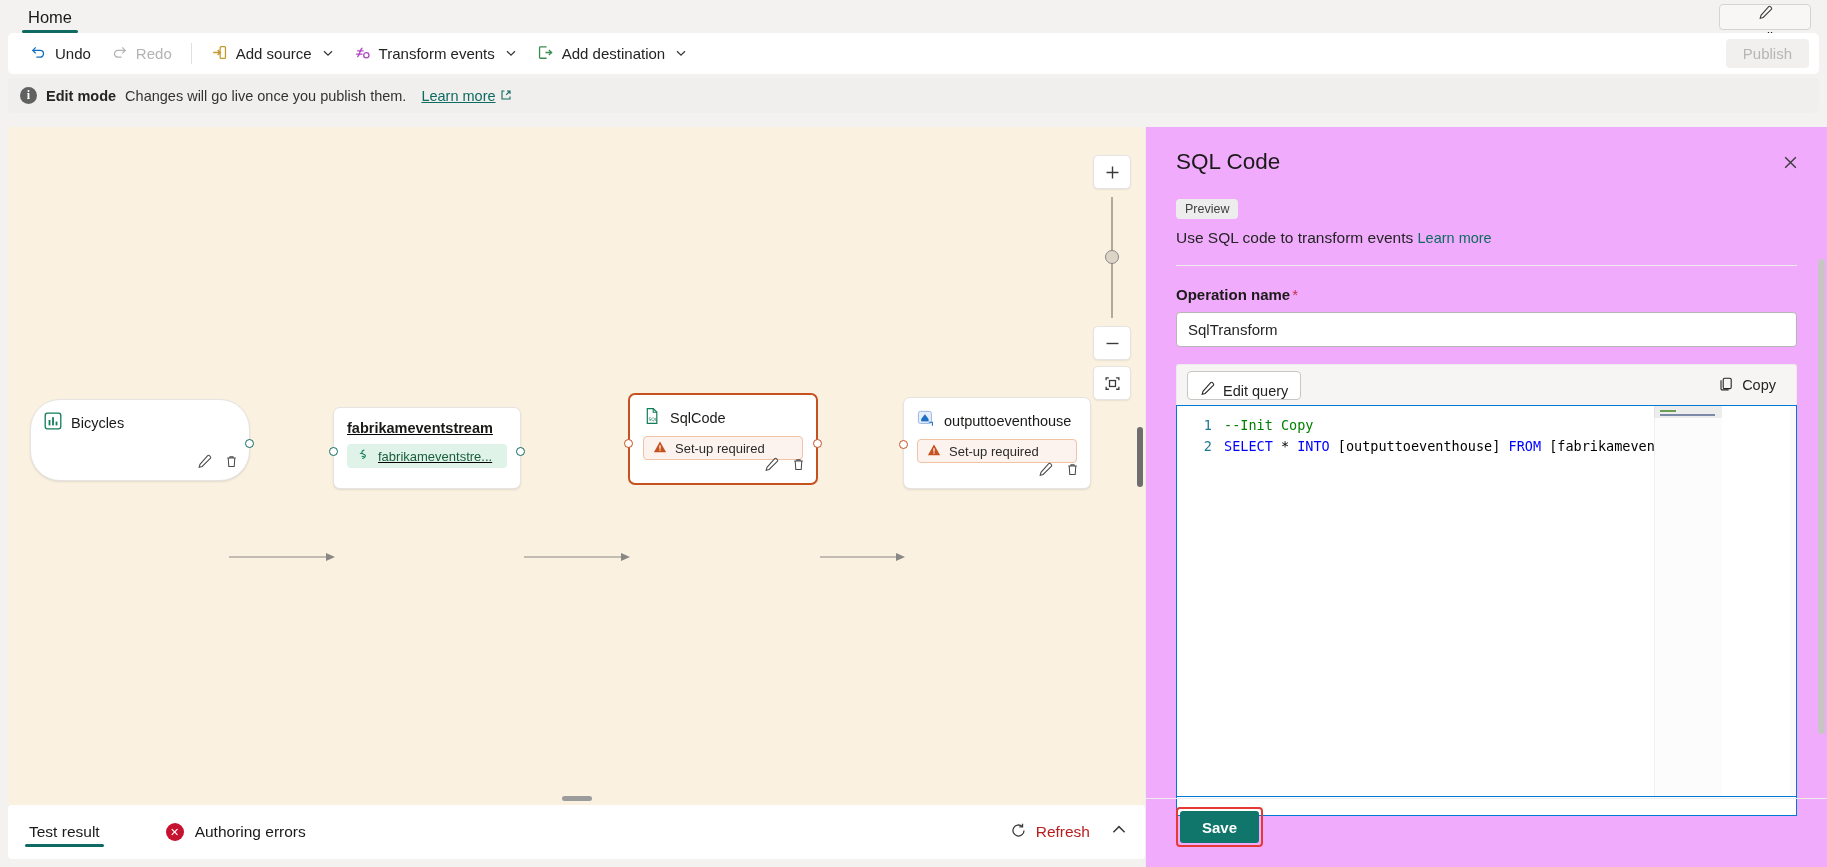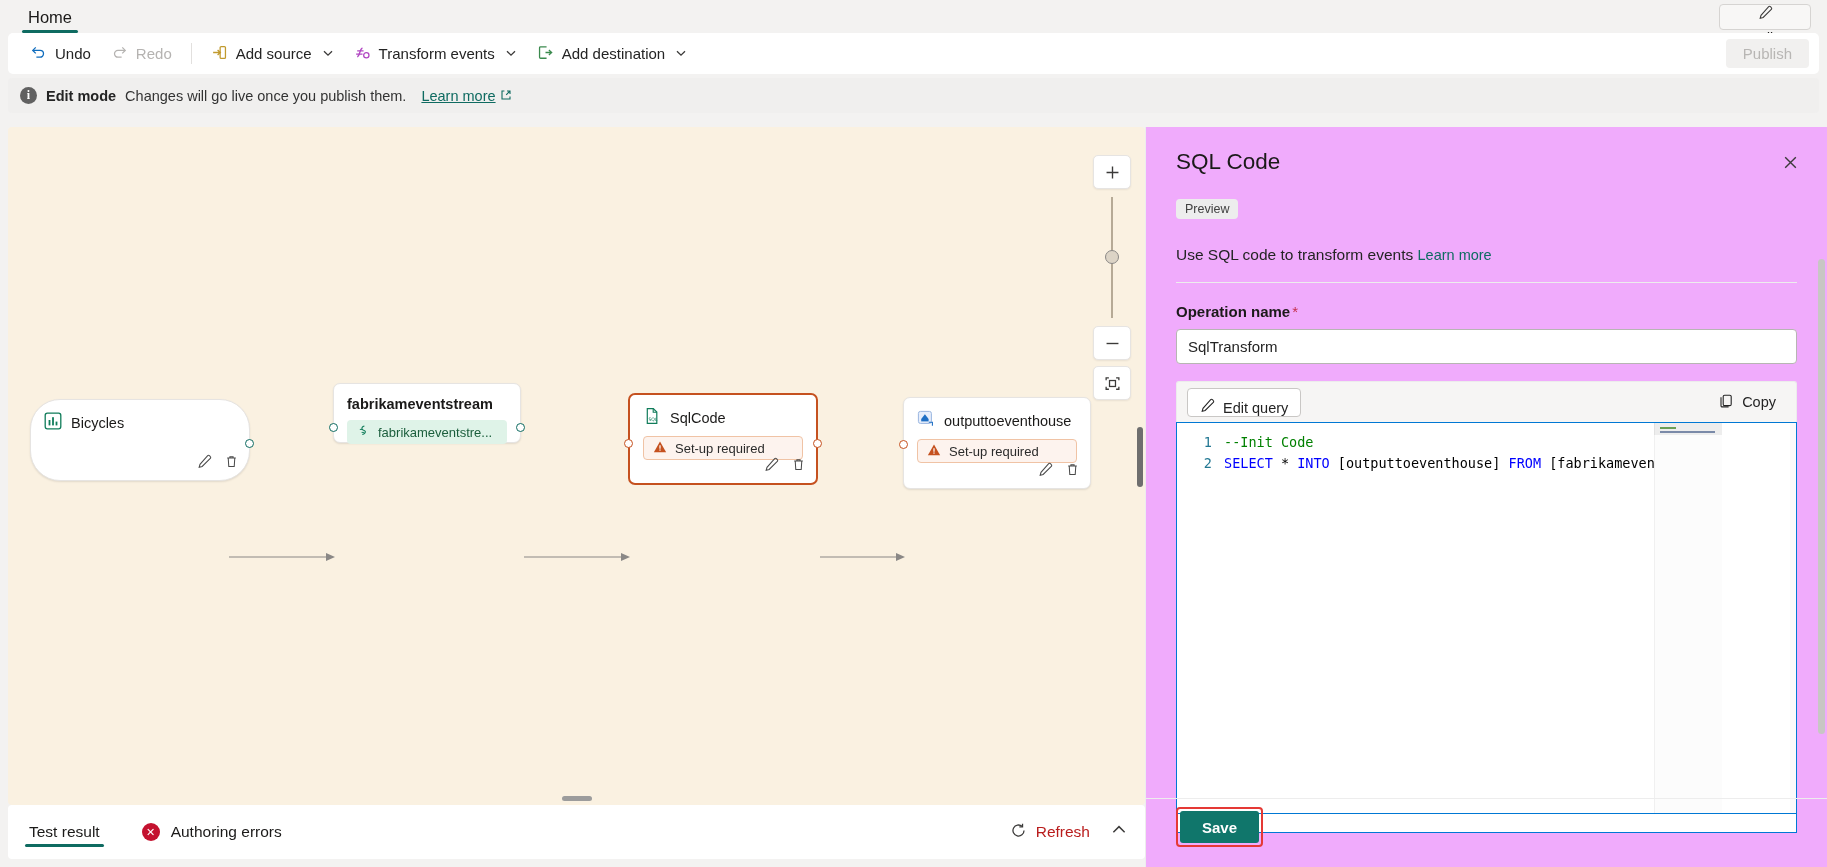--- a/index.html
+++ b/index.html
@@ -148,21 +148,21 @@
   }
 
   
   .bottombar {
     position:absolute; left:8px; bottom:8px; width:1137px; height:54px;
     background:#ffffff; border-radius:4px;
     display:flex; align-items:center; padding:0 17px;
   }
   .bb-tab {
     position:relative; font-size:15.5px; color:#1b1a19;
-    padding:14px 4px 14px 4px; margin-right:38px; cursor:pointer;
+    padding:14px 4px 14px 4px; margin-right:62px; cursor:pointer;
   }
   .bb-tab .tab-underline {
     position:absolute; left:0; right:0; bottom:8px; height:3px;
     background:#0f6b61; border-radius:2px;
   }
   .bb-error { display:flex; align-items:center; gap:11px; font-size:15.5px; color:#1b1a19; cursor:pointer; }
   .err-dot {
     width:18px; height:18px; border-radius:50%;
     background:#c4122f; color:#fff; font-size:11px;
     display:flex; align-items:center; justify-content:center;
@@ -181,21 +181,21 @@
   .panel-close {
     position:absolute; right:22px; top:20px; width:30px; height:30px;
     display:flex; align-items:center; justify-content:center;
     cursor:pointer; border-radius:4px;
   }
   .preview-badge {
     display:inline-block; margin-top:24px;
     background:#ededed; color:#424242; border-radius:4px;
     font-size:12.5px; padding:3px 9px;
   }
-  .panel-sub { margin-top:27px; font-size:15.5px; color:#242424; }
+  .panel-sub { margin-top:10px; font-size:15.5px; color:#242424; }
   .panel-sub a { color:#0f6b61; text-decoration:none; font-size:14.5px; cursor:pointer; }
   .panel-divider { margin-top:18px; height:1px; background:#ededed; }
 
   .panel-body { padding:20px 30px 0 30px; }
   .field-label { font-size:15px; color:#1b1a19; font-weight:700; }
   .field-label .req { color:#c4314b; margin-left:2px; font-weight:400; }
   .text-input {
     margin-top:9px; width:100%; height:35px;
     border:1px solid #b7b5b3; border-radius:4px;
     padding:0 11px; font-size:15px; color:#242424;
@@ -413,21 +413,21 @@
         </span>
         <span>
           <svg width="15" height="15" viewBox="0 0 16 16">
               <path d="M3.4 4.3h9.2M6.3 4.3V2.9h3.4v1.4M4.5 4.3l.6 9h5.8l.6-9" fill="none" stroke="#4a4a4a" stroke-width="1.1"></path>
             </svg>
         </span>
       </div>
       <div class="port" style="right:-5px; top:39px;"></div>
     </div>
 
-    <div class="node" style="left:325px; top:256px; width:188px; height:60px;">
+    <div class="node" style="left:325px; top:280px; width:188px; height:82px;text-decoration:underline;">
       <div class="node-title">
         <span>fabrikameventstream</span>
       </div>
       <div class="node-pill pill-green">
         <span>
           <svg width="14" height="14" viewBox="0 0 16 16">
               <path d="M9.6 2.3c-2.5.6-3.4 2.3-2.6 3.6.8 1.3 3 1 3.6 2.4.6 1.4-.8 3.1-3.4 3.6" fill="none" stroke="#107c5a" stroke-width="1.2"></path>
               <path d="M4.4 6.2h3.2M6.4 9.6h3.2" fill="none" stroke="#107c5a" stroke-width="1.1"></path>
             </svg>
         </span>
@@ -604,21 +604,21 @@
               </svg>
           </span>
           <span>Copy</span>
         </div>
       </div>
 
       <div class="code-area">
         <div class="code-lines">
           <div class="code-row">
             <span class="gutter">1</span>
-            <span class="tk-comment">--Init Code</span>
+            <span class="tk-comment">--Init Copy</span>
           </div>
           <div class="code-row">
             <span class="gutter">2</span>
             <span class="tk-kw">SELECT</span><span class="tk-op"> * </span><span class="tk-kw">INTO</span><span class="tk-op"> [outputtoeventhouse] </span><span class="tk-kw">FROM</span><span class="tk-op"> [fabrikameventstr</span>
           </div>
         </div>
         <div class="minimap">
           <div class="minimap-slider"></div>
           <div class="mm-line1"></div>
           <div class="mm-line2"></div>

